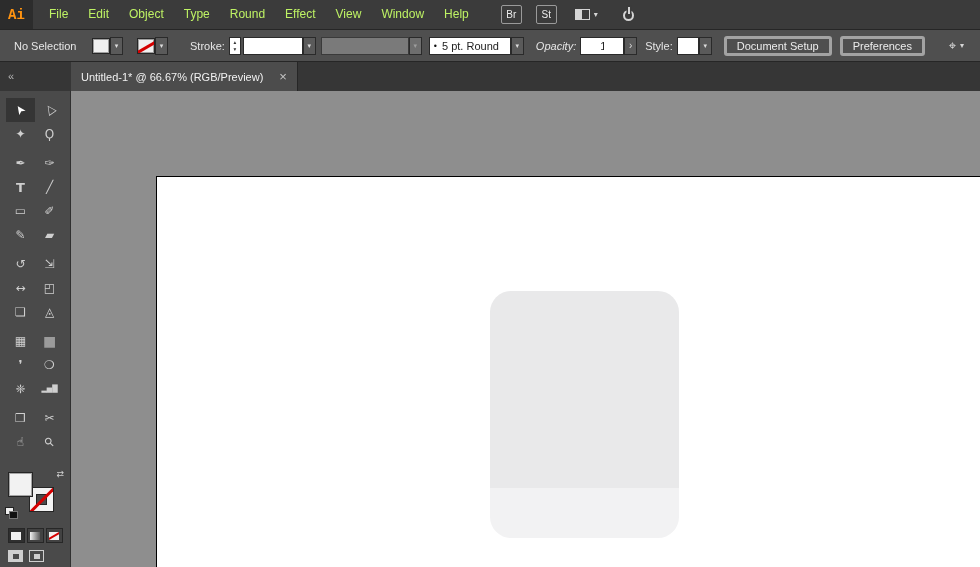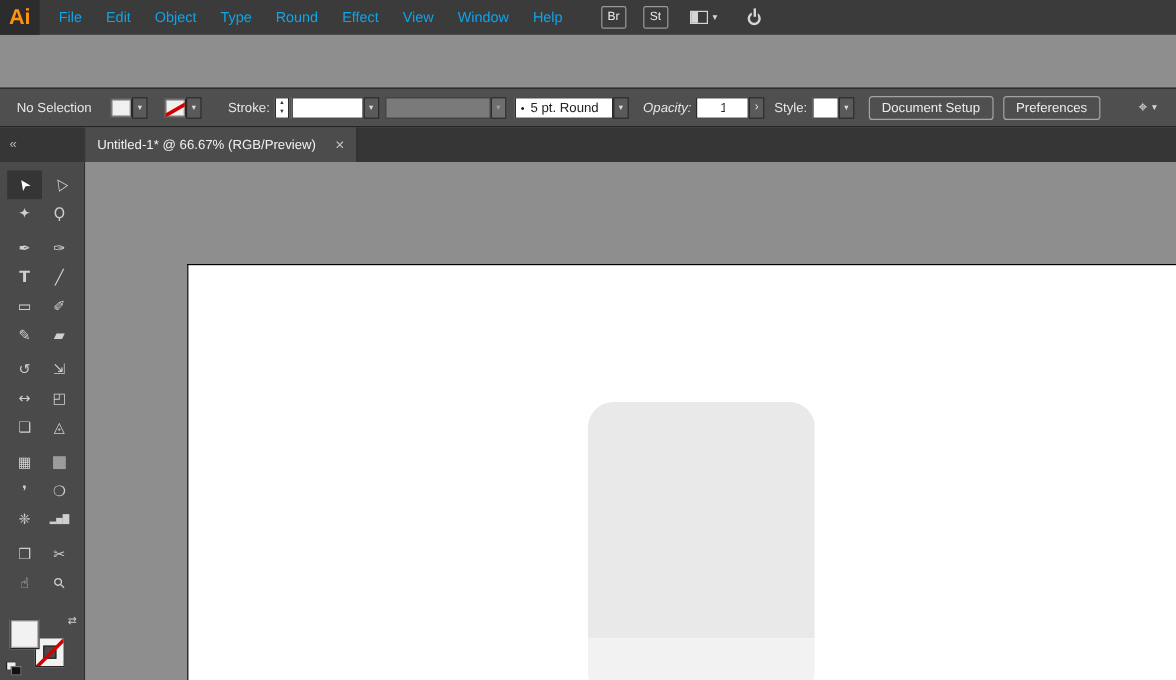--- a/index.html
+++ b/index.html
@@ -1,56 +1,56 @@
 <!DOCTYPE html>
 <html><head>
 <meta charset="utf-8">
 <style>
   * { margin:0; padding:0; box-sizing:border-box; }
   body { background:#222; font-family:"Liberation Sans", sans-serif; -webkit-font-smoothing:antialiased; }
   .app { position:relative; width:980px; height:567px; overflow:hidden; background:#8e8e8e; user-select:none; }
 
   
   .menubar { height:29px; background:#3b3b3b; display:flex; align-items:center; }
-  .logo { width:33px; height:29px; background:#2c2c2c; color:#ff9310; font-weight:bold; font-size:18px;
-          display:flex; align-items:center; justify-content:center; }
+  .logo { width:33px; height:29px; background:#2c2c2c; color:#ff9310; font-weight:bold; font-size:14px;
+          display:flex; align-items:center; justify-content:center;font-family:Liberation Mono, monospace; }
   .menus { display:flex; margin-left:6px; }
-  .menu { padding:0 10px; font-size:12px; color:#0ea5e9; line-height:29px; cursor:default; }
+  .menu { padding:0 10px; font-size:12px; color:#bef264; line-height:29px; cursor:default; }
   .mb-right { display:flex; align-items:center; margin-left:22px; gap:14px; }
   .sq-btn { width:21px; height:19px; background:transparent; border:1px solid #9a9a9a; border-radius:2px;
             color:#ececec; font-size:10px; font-family:inherit; line-height:16px; }
   .arrange { display:flex; align-items:center; gap:4px; margin-left:4px; }
   .arrange-icon { width:15px; height:11px; border:1px solid #d5d5d5; background:linear-gradient(90deg,#d5d5d5 0 6px, transparent 6px); }
   .chev { font-size:8px; color:#d5d5d5; line-height:8px; }
   .sync { width:18px; height:18px; position:relative; margin-left:8px; }
   .power { display:block; width:11px; height:11px; border:2px solid #d5d5d5; border-radius:50%; margin:4px auto 0; position:relative; }
   .power::before { content:""; position:absolute; left:2.5px; top:-5px; width:2px; height:7px; background:#d5d5d5; box-shadow:0 0 0 1.5px #3b3b3b; }
 
   
   .controlbar { height:33px; background:#4f4f4f; border-top:1px solid #262626; border-bottom:1px solid #262626;
-                display:flex; align-items:center; font-size:11px; color:#e6e6e6; padding-left:14px;margin-top:44px; }
+                display:flex; align-items:center; font-size:11px; color:#e6e6e6; padding-left:14px; }
   .status { width:64px; }
   .swatch-combo { display:flex; align-items:center; margin-left:14px; cursor:pointer; }
   .swatch { width:18px; height:16px; border:1px solid #262626; background:#f0f0f0; box-shadow:inset 0 0 0 1px #a0a0a0; position:relative; overflow:hidden; }
   .swatch.none::after { content:""; position:absolute; left:-4px; top:6px; width:28px; height:2.5px; background:#d40000; transform:rotate(-30deg); }
   .chev-btn { width:13px; height:18px; background:#5a5a5a; border:1px solid #2a2a2a; color:#dddddd; font-size:7px;
               display:flex; align-items:center; justify-content:center; }
   .lbl { margin-left:22px; }
   .stepper { display:flex; flex-direction:column; justify-content:center; margin-left:4px; width:12px; height:18px;
              background:#fff; border:1px solid #2a2a2a; }
   .stepper span { font-size:5.5px; color:#333; text-align:center; line-height:7px; }
   .combo { display:flex; align-items:center; margin-left:2px; cursor:pointer; }
   .combo-val { background:#fff; border:1px solid #2a2a2a; height:18px; display:flex; align-items:center; padding:0 4px; color:#222; font-size:11px; }
   .w60 .combo-val { width:60px; } .w88 .combo-val { width:88px; } .w82 .combo-val { width:82px; } .w22 .combo-val { width:22px; }
   .combo.disabled .combo-val { background:#7a7a7a; border-color:#3a3a3a; }
   .combo.disabled .chev-btn { background:#6e6e6e; color:#9e9e9e; }
   .brush-dot { font-size:9px; margin-right:5px; color:#111; }
   .field { width:44px; height:18px; border:1px solid #2a2a2a; font-size:11px; padding:0 19px; background:#fff; color:#222; font-family:inherit; margin-left:4px; }
   .arrow-btn { font-size:10px; }
-  .ai-btn { margin-left:12px; height:20px; padding:0 10px; background:transparent; border:1px solid #a3a3a3; border-radius:3px;
+  .ai-btn { margin-left:12px; height:20px; padding:0 10px; background:transparent; border:3px solid #a3a3a3; border-radius:3px;
             color:#ececec; font-size:11px; font-family:inherit; cursor:pointer; }
   .ws { margin-left:auto; margin-right:16px; display:flex; align-items:center; gap:4px; color:#dddddd; cursor:pointer; }
   .ws-glyph { font-size:13px; font-family:"DejaVu Sans", sans-serif; }
 
   
   .tabbar { height:29px; background:#363636; display:flex; align-items:stretch; }
   .collapse { width:71px; color:#b5b5b5; font-size:11px; line-height:29px; padding-left:8px; letter-spacing:-1px; cursor:pointer; }
   .tab { display:flex; align-items:center; background:#4c4c4c; padding:0 10px; border-right:1px solid #262626; cursor:pointer; }
   .tab-title { font-size:11px; color:#f1f1f1; white-space:nowrap; }
   .tab-close { margin-left:16px; color:#c5c5c5; font-size:13px; line-height:13px; cursor:pointer; }

